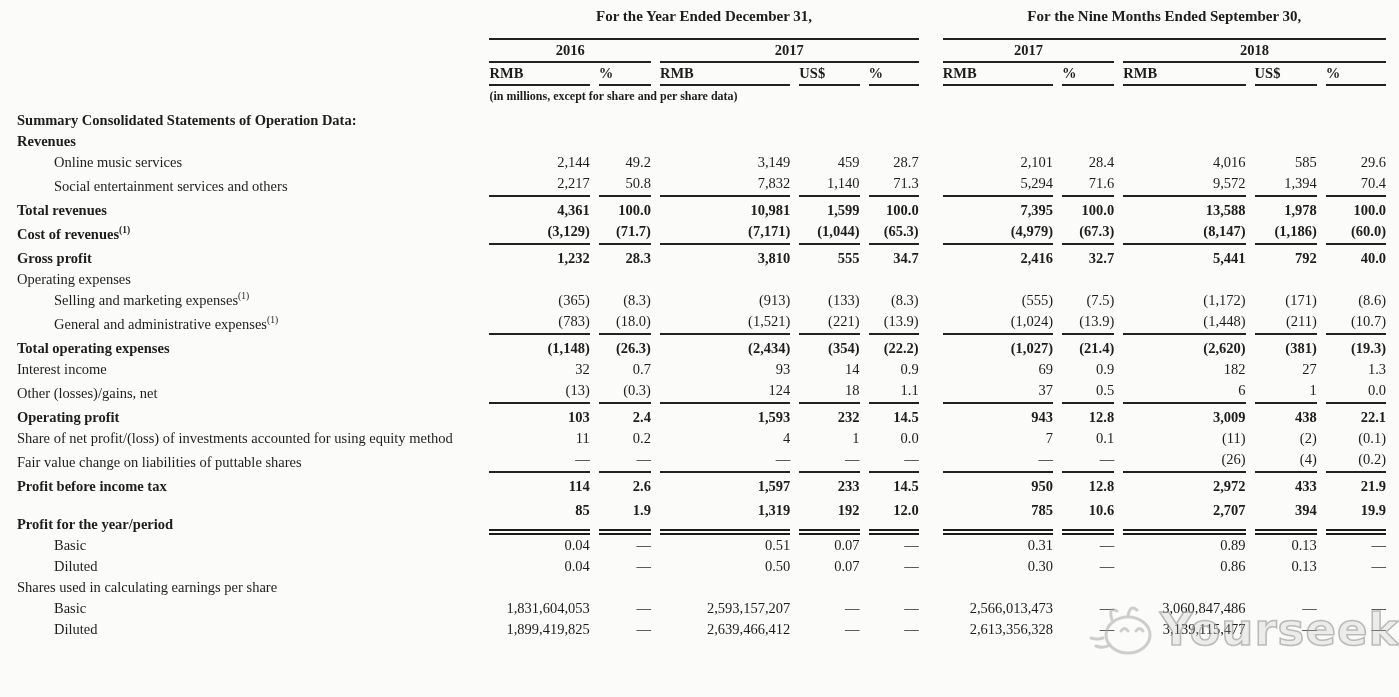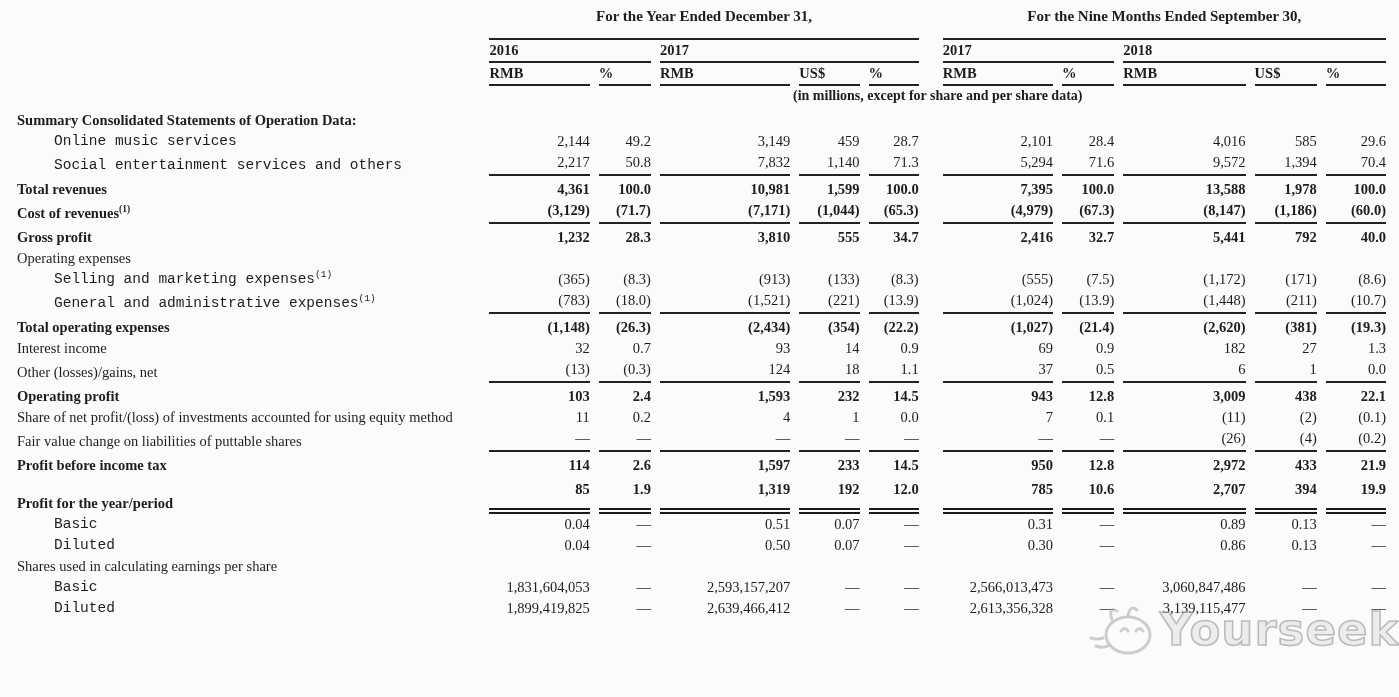--- a/index.html
+++ b/index.html
@@ -21,25 +21,25 @@
   th, td {
     padding: 0;
     font-size: 14.5px;
     line-height: 21px;
     vertical-align: bottom;
     white-space: nowrap;
     overflow: visible;
   }
   thead th { font-weight: bold; }
   .grp  { text-align: center; border-bottom: 2.5px solid #222; padding-bottom: 10px; font-size: 15px; line-height: 23px; }
-  .yr   { text-align: left; border-bottom: 2.5px solid #222; line-height: 21px; }
+  .yr   { text-align: center; border-bottom: 2.5px solid #222; line-height: 21px; }
   .ch   { text-align: left; border-bottom: 2.5px solid #222; line-height: 21px; }
-  .units{ text-align: center; font-size: 14px; line-height: 18px; padding-bottom: 5px; padding-top: 1px; }
+  .units{ text-align: left; font-size: 12px; line-height: 18px; padding-bottom: 5px; padding-top: 1px; }
   .lbl  { text-align: left; padding-left: 8px; white-space: normal; }
-  .lbl.ind1 { padding-left: 45px; font-family: Liberation Mono, monospace; }
+  .lbl.ind1 { padding-left: 45px; }
   .lbl.hang { padding-left: 36px; text-indent: -28px; }
   .num  { text-align: right; }
   .b    { font-weight: bold; }
   td.u  { border-bottom: 2px solid #222; padding-bottom: 1px; margin-top: 8px; }
   td.dbl{ border-bottom: 6px double #1a1a1a; padding-bottom: 8px; }
   tr.after-rule td { padding-top: 3px; }
   tr.after-dbl  td { padding-top: 11px; }
   sup { font-size: 9.5px; line-height: 0; }
   .watermark {
     position: absolute;
@@ -120,20 +120,34 @@
         <td class="num"></td>
         <td class="num"></td>
         <td></td>
         <td class="num"></td>
         <td class="num"></td>
         <td class="num"></td>
         <td class="num"></td>
         <td class="num"></td>
       </tr>
       <tr>
+        <td class="lbl b">Revenues</td>
+        <td class="num"></td>
+        <td class="num"></td>
+        <td class="num"></td>
+        <td class="num"></td>
+        <td class="num"></td>
+        <td></td>
+        <td class="num"></td>
+        <td class="num"></td>
+        <td class="num"></td>
+        <td class="num"></td>
+        <td class="num"></td>
+      </tr>
+      <tr>
         <td class="lbl ind1">Online music services</td>
         <td class="num">2,144</td>
         <td class="num">49.2</td>
         <td class="num">3,149</td>
         <td class="num">459</td>
         <td class="num">28.7</td>
         <td></td>
         <td class="num">2,101</td>
         <td class="num">28.4</td>
         <td class="num">4,016</td>

